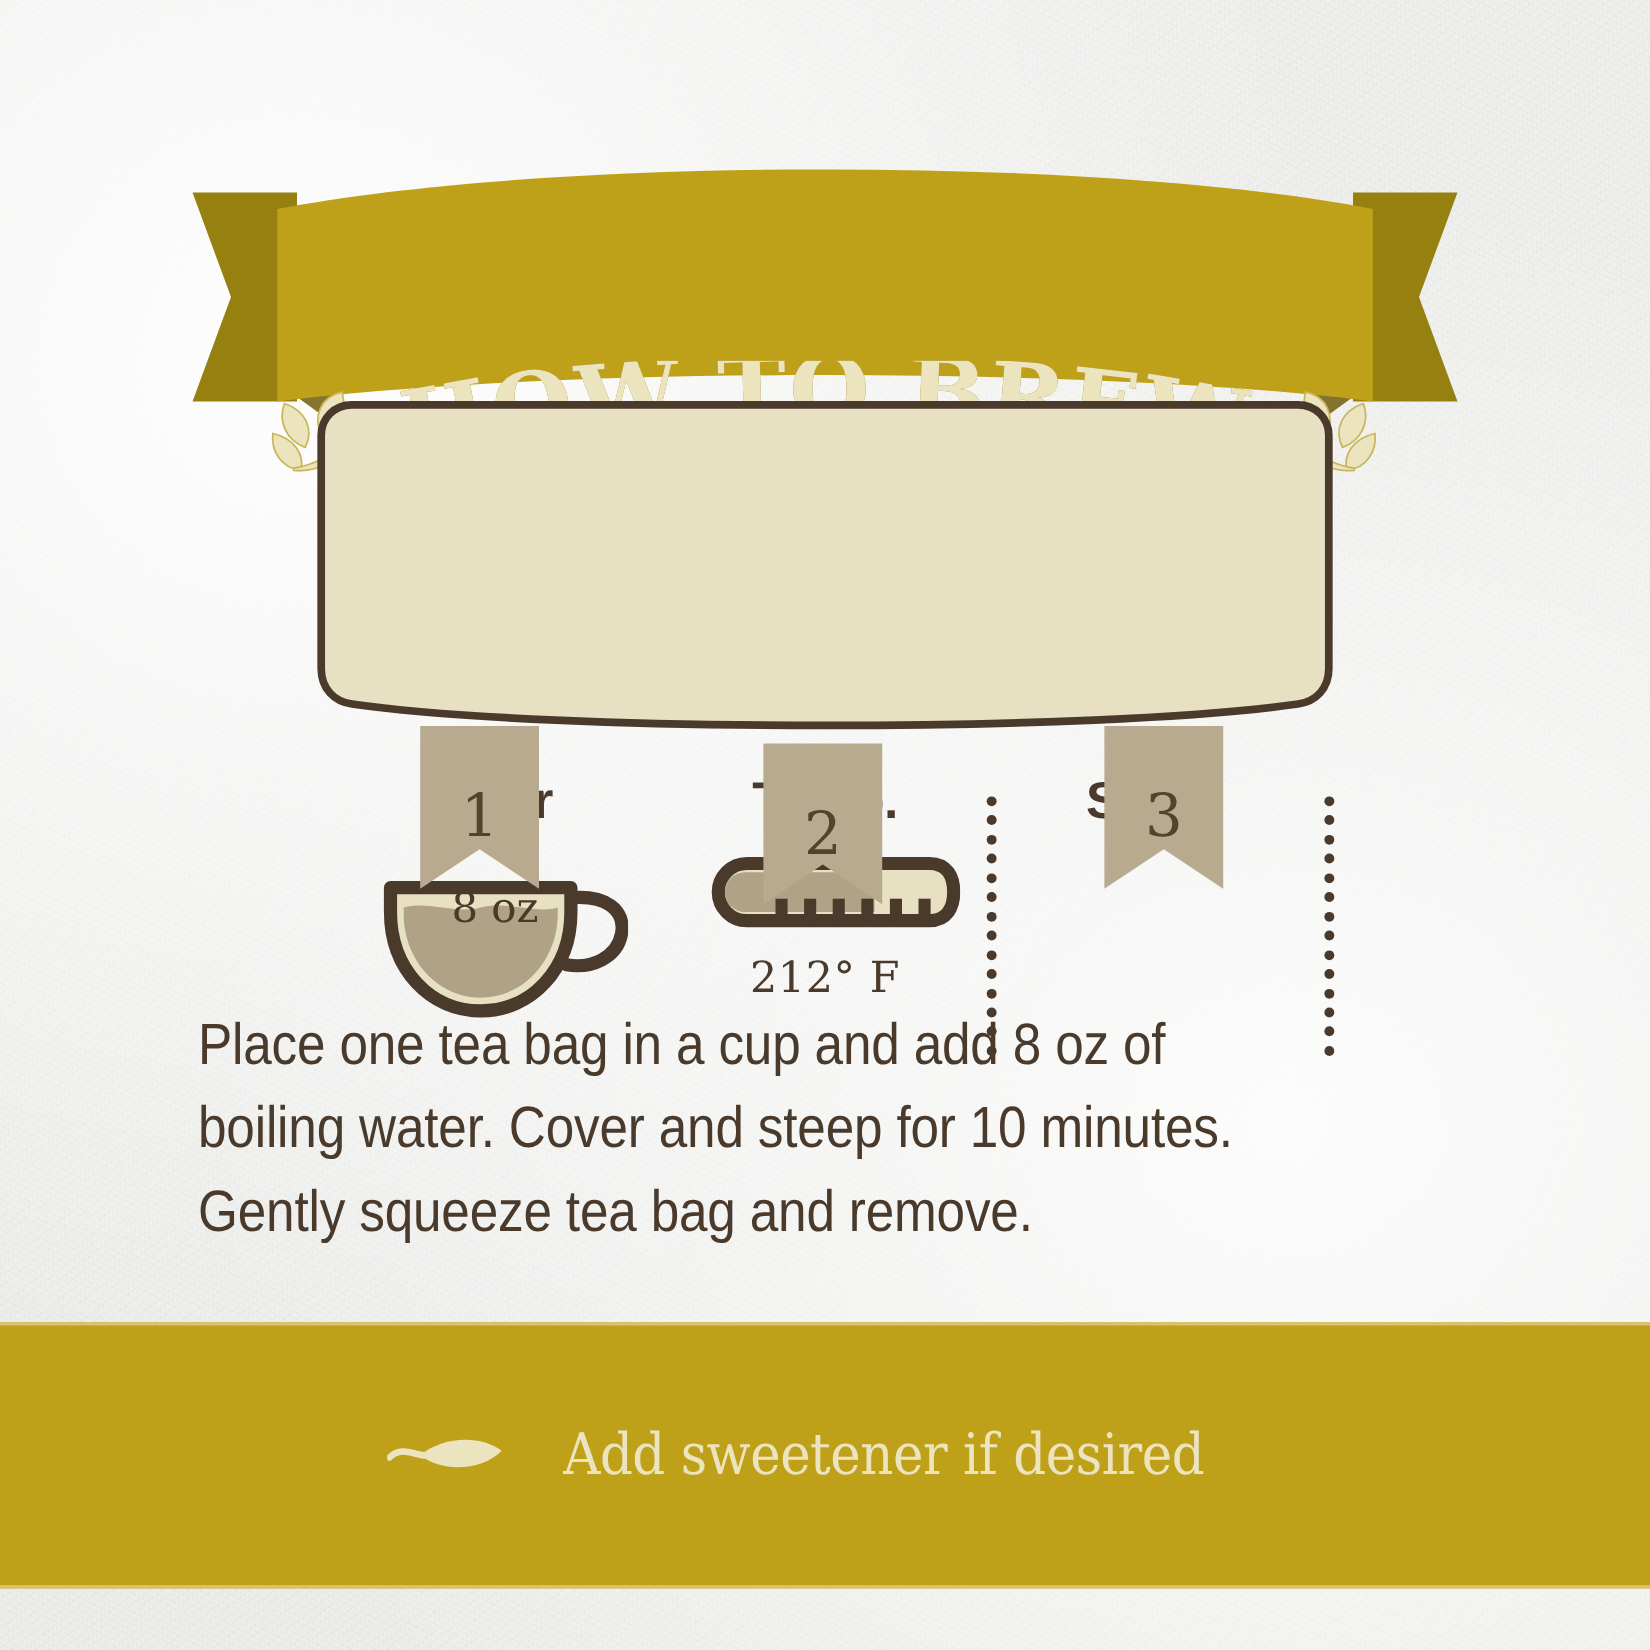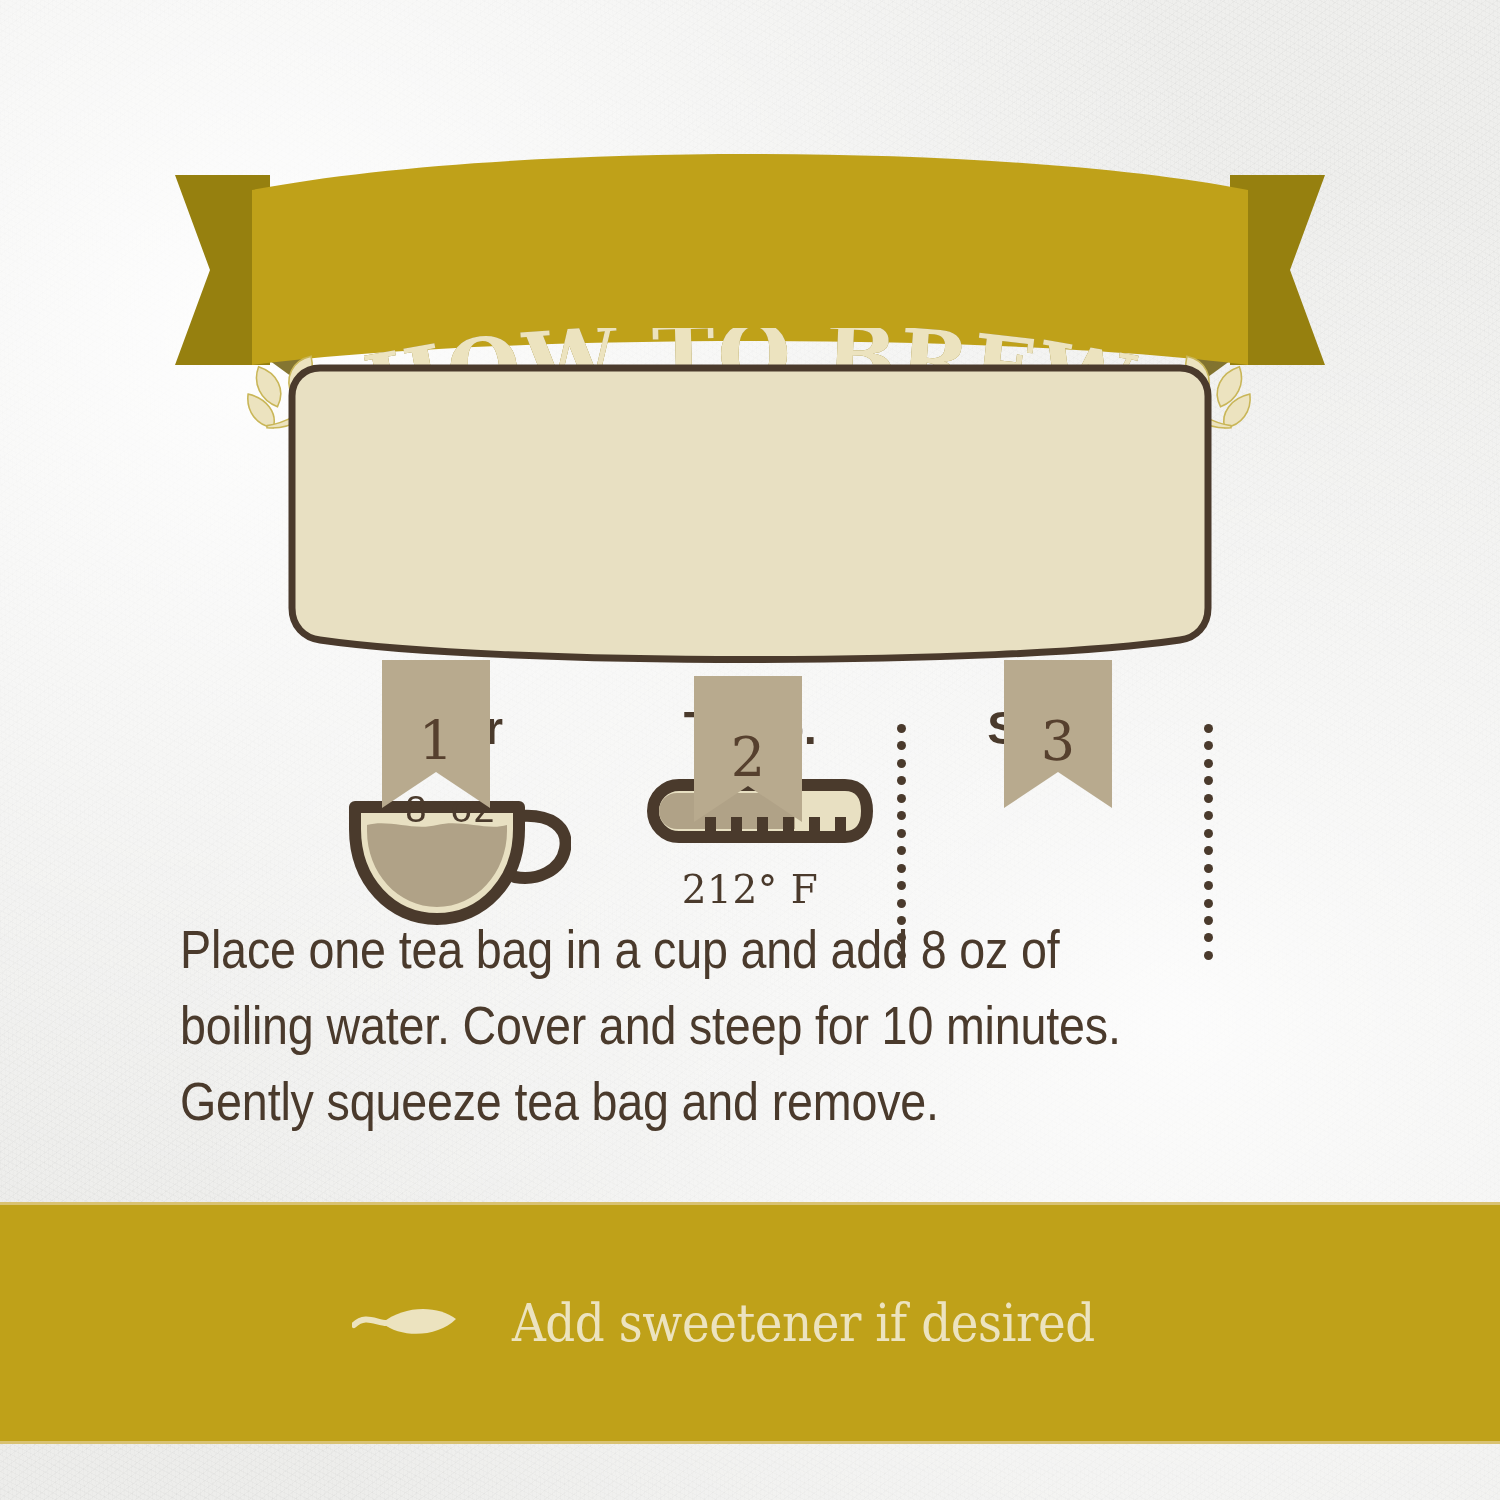--- a/index.html
+++ b/index.html
@@ -244,21 +244,21 @@
         <div class="icon-area">
           <svg width="242" height="160" viewBox="0 0 242 160" xmlns="http://www.w3.org/2000/svg">
 
             <path d="M182,44 C224,38 240,56 236,76 C232,98 208,108 186,104" fill="none" stroke="#4A3A2C" stroke-width="12" stroke-linecap="round"></path>
 
             <path d="M26,34 L190,34 L190,56 C190,108 154,146 108,146 C62,146 26,108 26,56 Z" fill="#E8E0C2" stroke="#4A3A2C" stroke-width="12" stroke-linejoin="round"></path>
 
             <path d="M38,52 C60,46 84,58 108,52 C132,46 158,58 178,52 L178,58
                      C178,100 147,134 108,134 C69,134 38,100 38,58 Z" fill="#B0A287"></path>
           </svg>
-          <div class="in-cup-label" style="left:0; right:0; text-align:center; top:88px;font-family:Liberation Mono, monospace;">8 oz</div>
+          <div class="in-cup-label" style="left:0; right:0; text-align:center; top:101px;">8 oz</div>
         </div>
       </div>
 
       <div class="col">
         <div class="col-heading">Temp.</div>
         <div class="icon-area">
           <svg width="246" height="90" viewBox="0 0 246 90" xmlns="http://www.w3.org/2000/svg">
 
             <path d="M52,12 L218,12 C234,12 240,24 240,38 C240,52 234,64 218,64
                      L52,64 A26,26 0 1 1 52,12 Z" fill="#E8E0C2" stroke="#4A3A2C" stroke-width="12" stroke-linejoin="round"></path>

